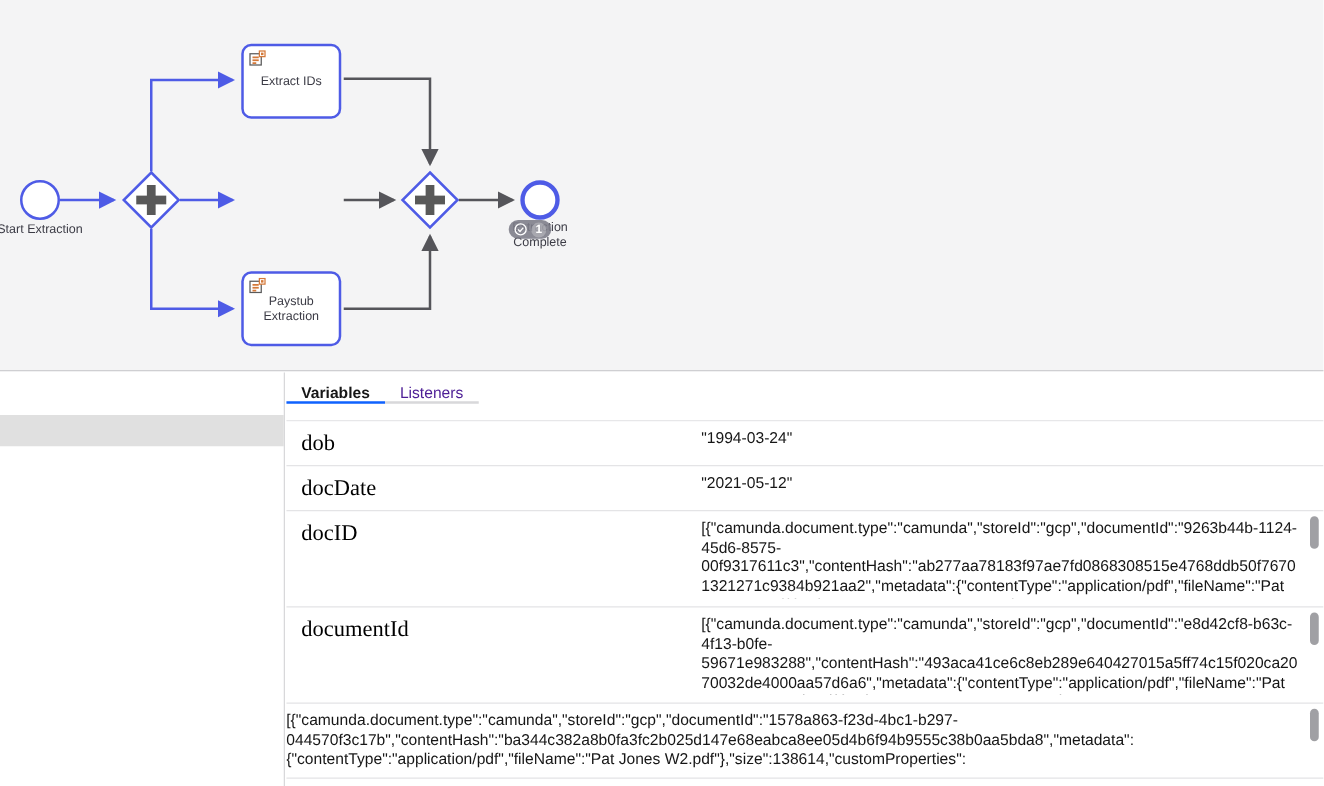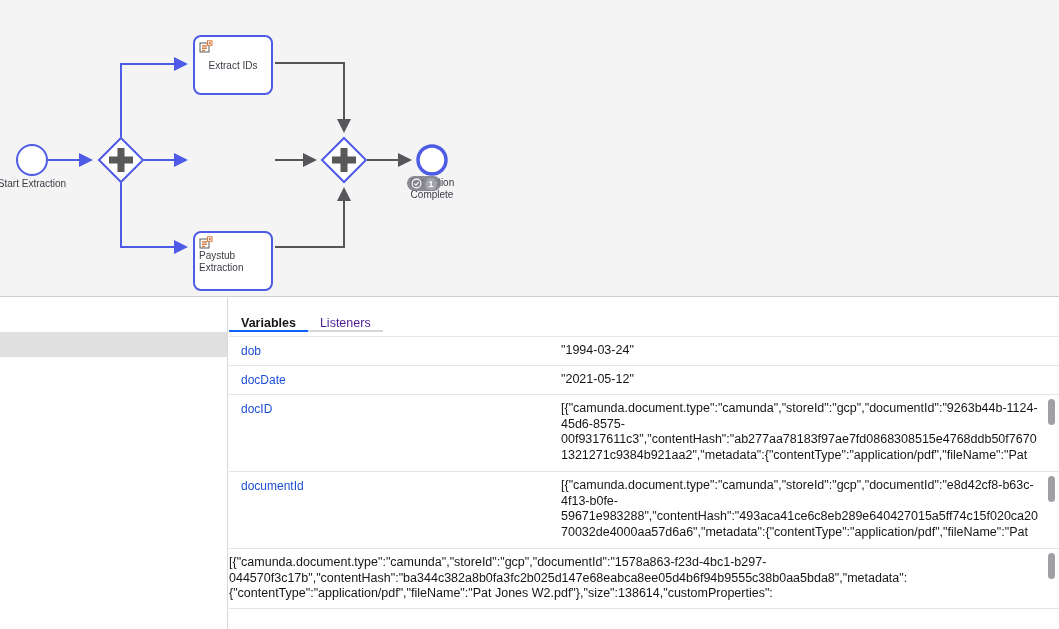--- a/index.html
+++ b/index.html
@@ -6,45 +6,45 @@
   *{box-sizing:border-box;}
   .stage{position:relative;width:1059px;height:629px;overflow:hidden;
          font-family:"Liberation Sans","DejaVu Sans",sans-serif;color:#161616;background:#fff;}
 
   
   .diagram{position:absolute;top:0;left:0;width:1059px;height:297px;
            background:#f4f4f5;border-bottom:1px solid #cfcfd2;}
   .diagram svg.flows{position:absolute;top:0;left:0;}
   .task{position:absolute;left:193px;width:80px;height:60px;background:#fff;
         border:2px solid #4e5be6;border-radius:8px;display:flex;align-items:center;
-        justify-content:center;text-align:left;font-size:10px;line-height:12px;color:#3c3c46;}
+        justify-content:center;text-align:center;font-size:10px;line-height:12px;color:#3c3c46;}
   .task .task-icon{position:absolute;top:3px;left:4px;}
   .task .task-label{padding:2px 4px 0 4px;}
   .diag-label{position:absolute;font-size:10px;color:#3c3c46;text-align:center;line-height:12px;}
   .start-label{left:-8px;top:178px;width:80px;}
   .end-label{left:392px;top:177px;width:80px;z-index:1;}
   .badge{position:absolute;left:407px;top:176px;height:15px;border-radius:8px;
          background:rgba(124,124,136,0.88);color:#fff;display:flex;align-items:center;
          padding:0 4px 0 4px;gap:3px;z-index:2;}
   .badge .count{font-size:9.5px;font-weight:bold;background:rgba(255,255,255,0.25);
                 width:12px;height:12px;border-radius:50%;display:flex;align-items:center;justify-content:center;}
 
   
   .bottom{position:absolute;top:298px;left:0;right:0;bottom:0;background:#fff;}
   .left-panel{position:absolute;left:0;top:0;bottom:0;width:228px;border-right:1px solid #d8d8da;background:#fff;}
   .left-selected{position:absolute;top:34px;left:0;right:0;height:25px;background:#e0e0e0;}
   .right-panel{position:absolute;left:229px;right:0;top:0;bottom:0;overflow:hidden;}
-  .tabs{display:flex;height:34px;align-items:flex-end;}
+  .tabs{display:flex;height:34px;align-items:center;}
   .tab{padding:0 12px;display:flex;align-items:center;font-size:12.5px;color:#4c1d95;
        border-bottom:2px solid #d8d8da;cursor:pointer;background:transparent;border-top:none;border-left:none;border-right:none;
        font-family:inherit;}
   .tab.active{font-weight:bold;color:#161616;border-bottom-color:#0f62fe;}
   .vars-table{margin-top:4px;border-top:1px solid #e7e7e9;}
   .var-row{display:flex;align-items:flex-start;border-bottom:1px solid #e4e4e6;}
-  .var-name{flex:0 0 332px;padding:7px 8px 7px 12px;font-size:12px;color:#1d4ed8;}
+  .var-name{flex:0 0 332px;padding:7px 8px 7px 12px;font-size:18px;color:#000000;font-family:Liberation Serif, serif;}
   .var-value{flex:1;padding:6px 18px 6px 0;font-size:12.5px;line-height:15.5px;color:#161616;
              position:relative;min-height:16px;}
   .value-text{overflow-wrap:anywhere;word-break:break-word;}
   .var-row.clipped .value-text{max-height:64px;overflow:hidden;}
   .thumb{position:absolute;right:4px;top:4px;width:7px;height:26px;border-radius:4px;background:#a0a0a4;}
 </style>
 </head>
 <body>
 
 <div class="stage">
@@ -99,21 +99,21 @@
           <rect x="3" y="7.5" width="5" height="1.4" fill="#d4793a"></rect>
           <rect x="3" y="9.8" width="3" height="1.4" fill="#d4793a"></rect>
           <rect x="8.5" y="0.8" width="4.5" height="4.5" fill="#fff" stroke="#d4793a"></rect>
           <rect x="9.8" y="2.1" width="2" height="2" fill="#d4793a"></rect>
         </svg>
       </span>
       <span class="task-label">Extract IDs</span>
     </div>
 
 
-    <div class="task" style="top:231px">
+    <div class="task" style="top:217px">
       <span class="task-icon">
         <svg width="14" height="13" viewBox="0 0 14 13">
           <rect x="1" y="3" width="9" height="9" fill="#fff" stroke="#5a5a5a"></rect>
           <rect x="3" y="5.2" width="5" height="1.4" fill="#d4793a"></rect>
           <rect x="3" y="7.5" width="5" height="1.4" fill="#d4793a"></rect>
           <rect x="3" y="9.8" width="3" height="1.4" fill="#d4793a"></rect>
           <rect x="8.5" y="0.8" width="4.5" height="4.5" fill="#fff" stroke="#d4793a"></rect>
           <rect x="9.8" y="2.1" width="2" height="2" fill="#d4793a"></rect>
         </svg>
       </span>

